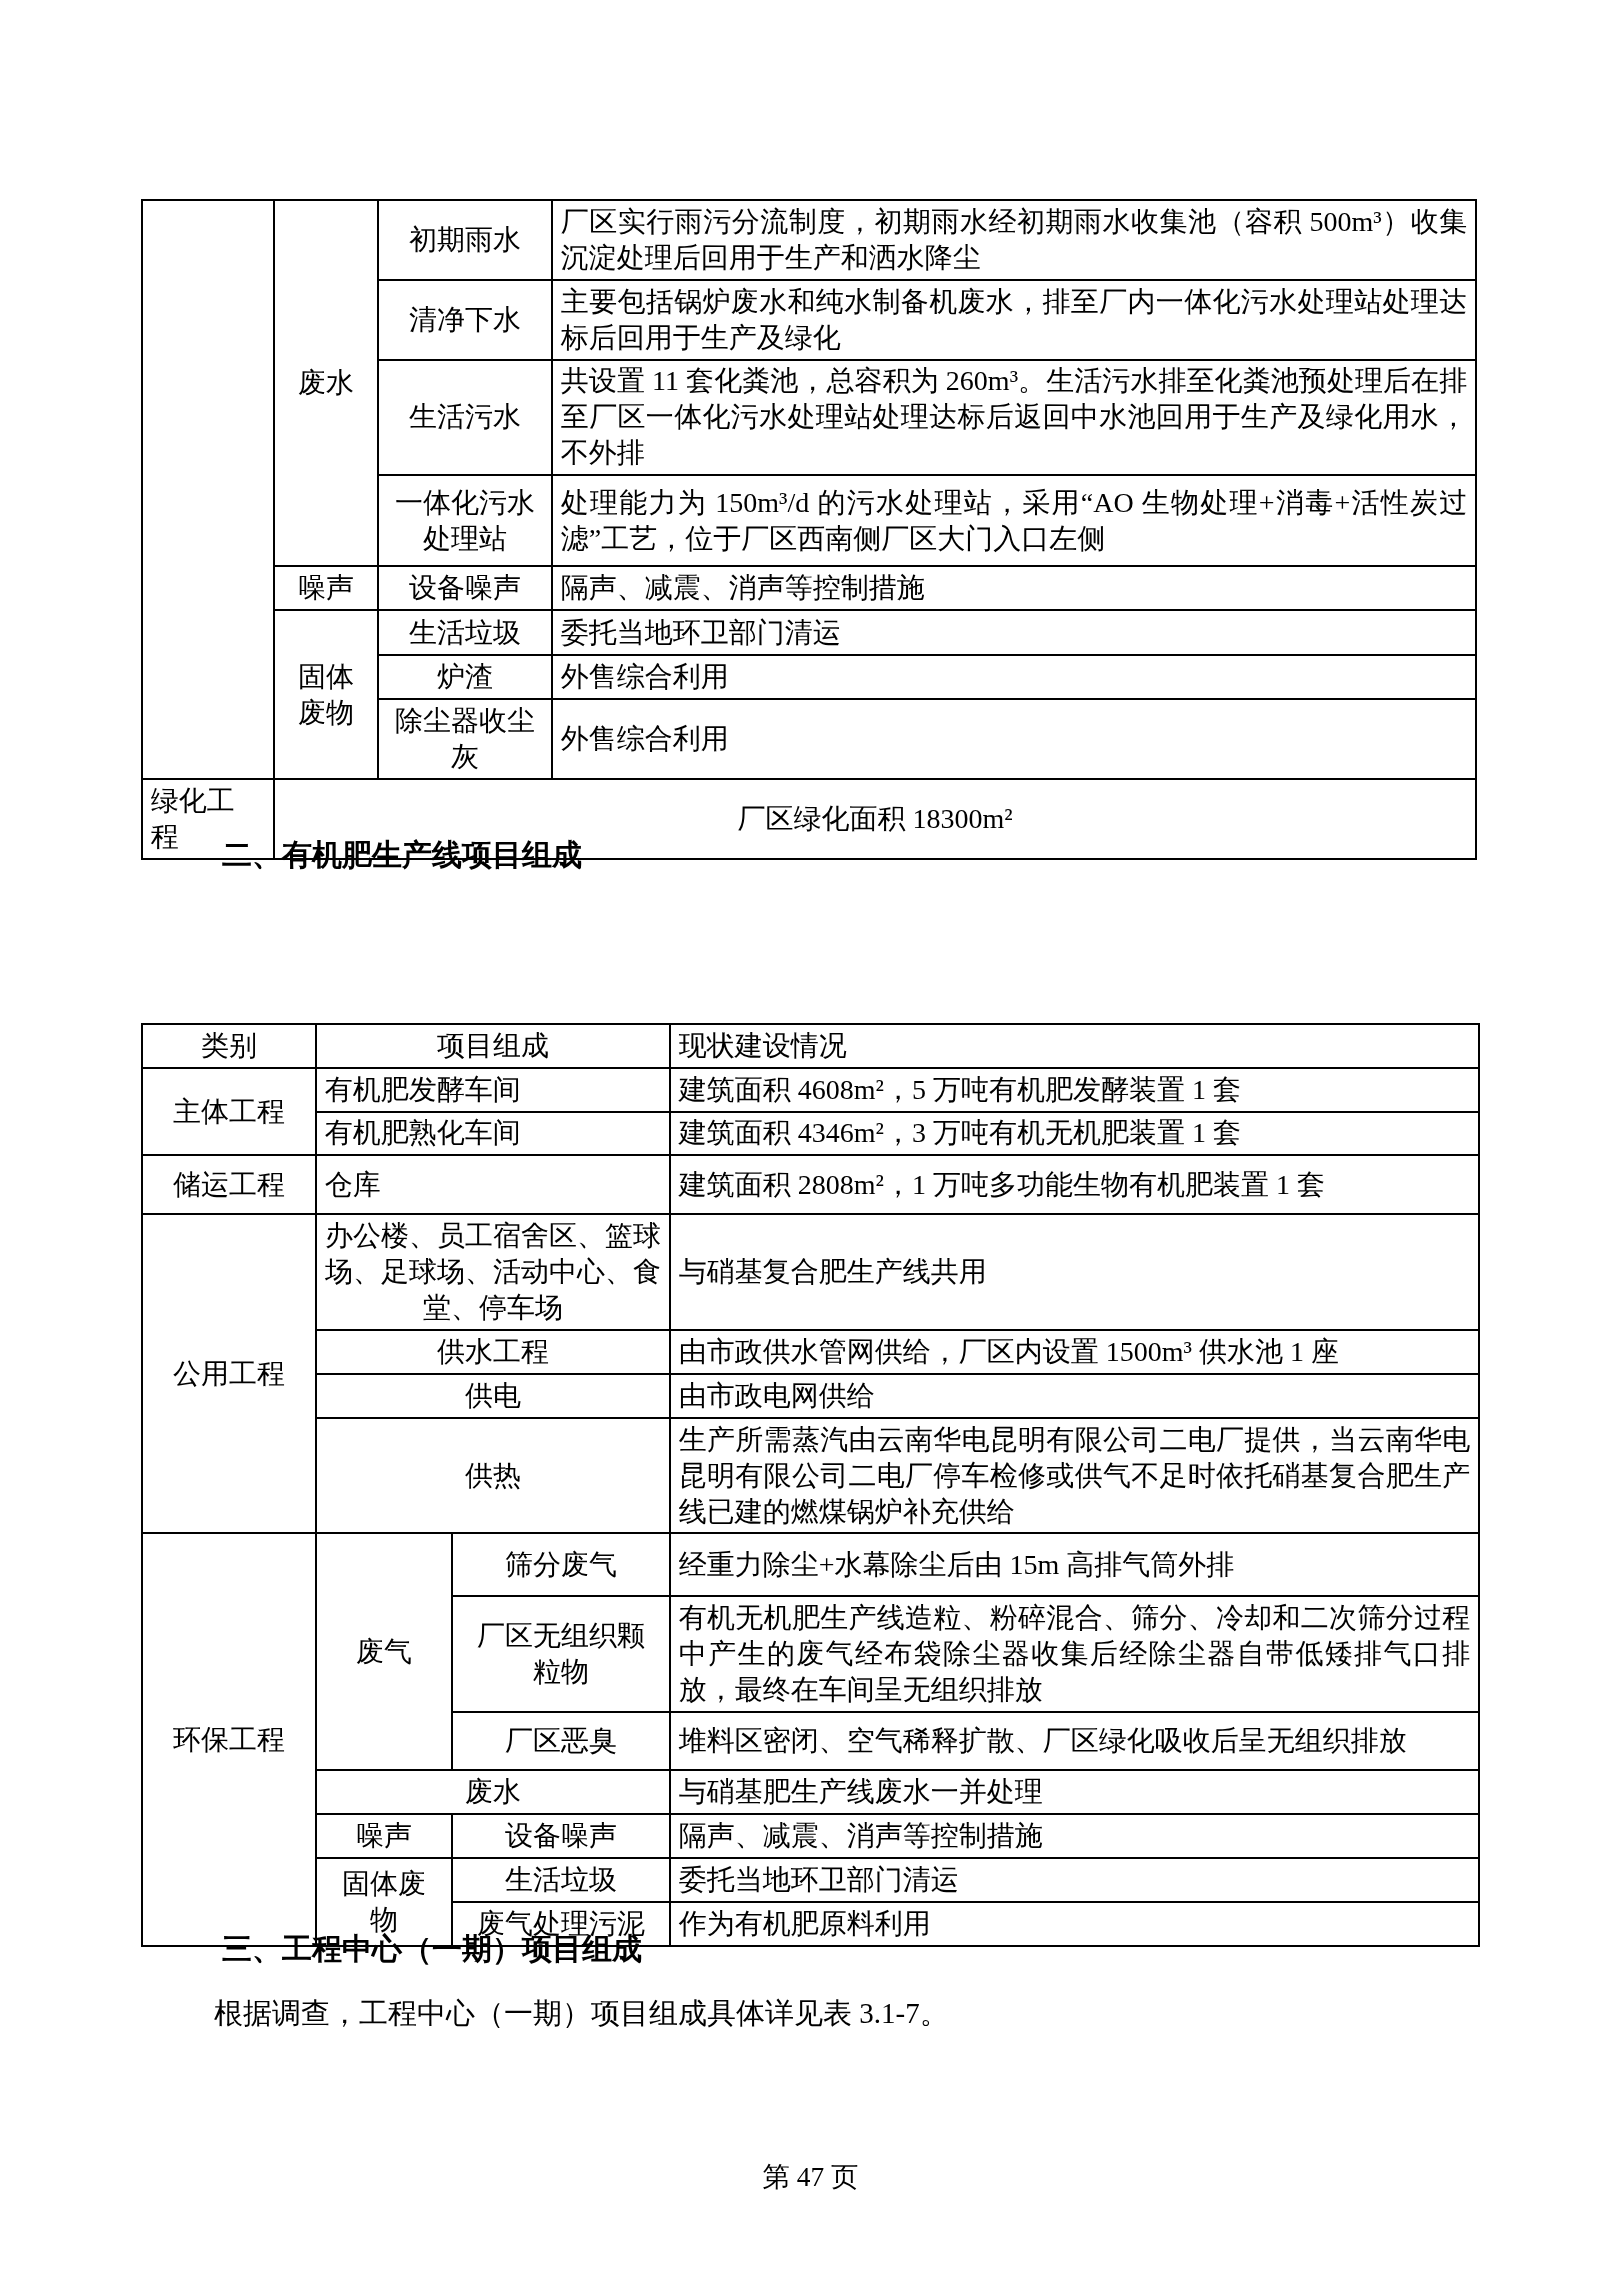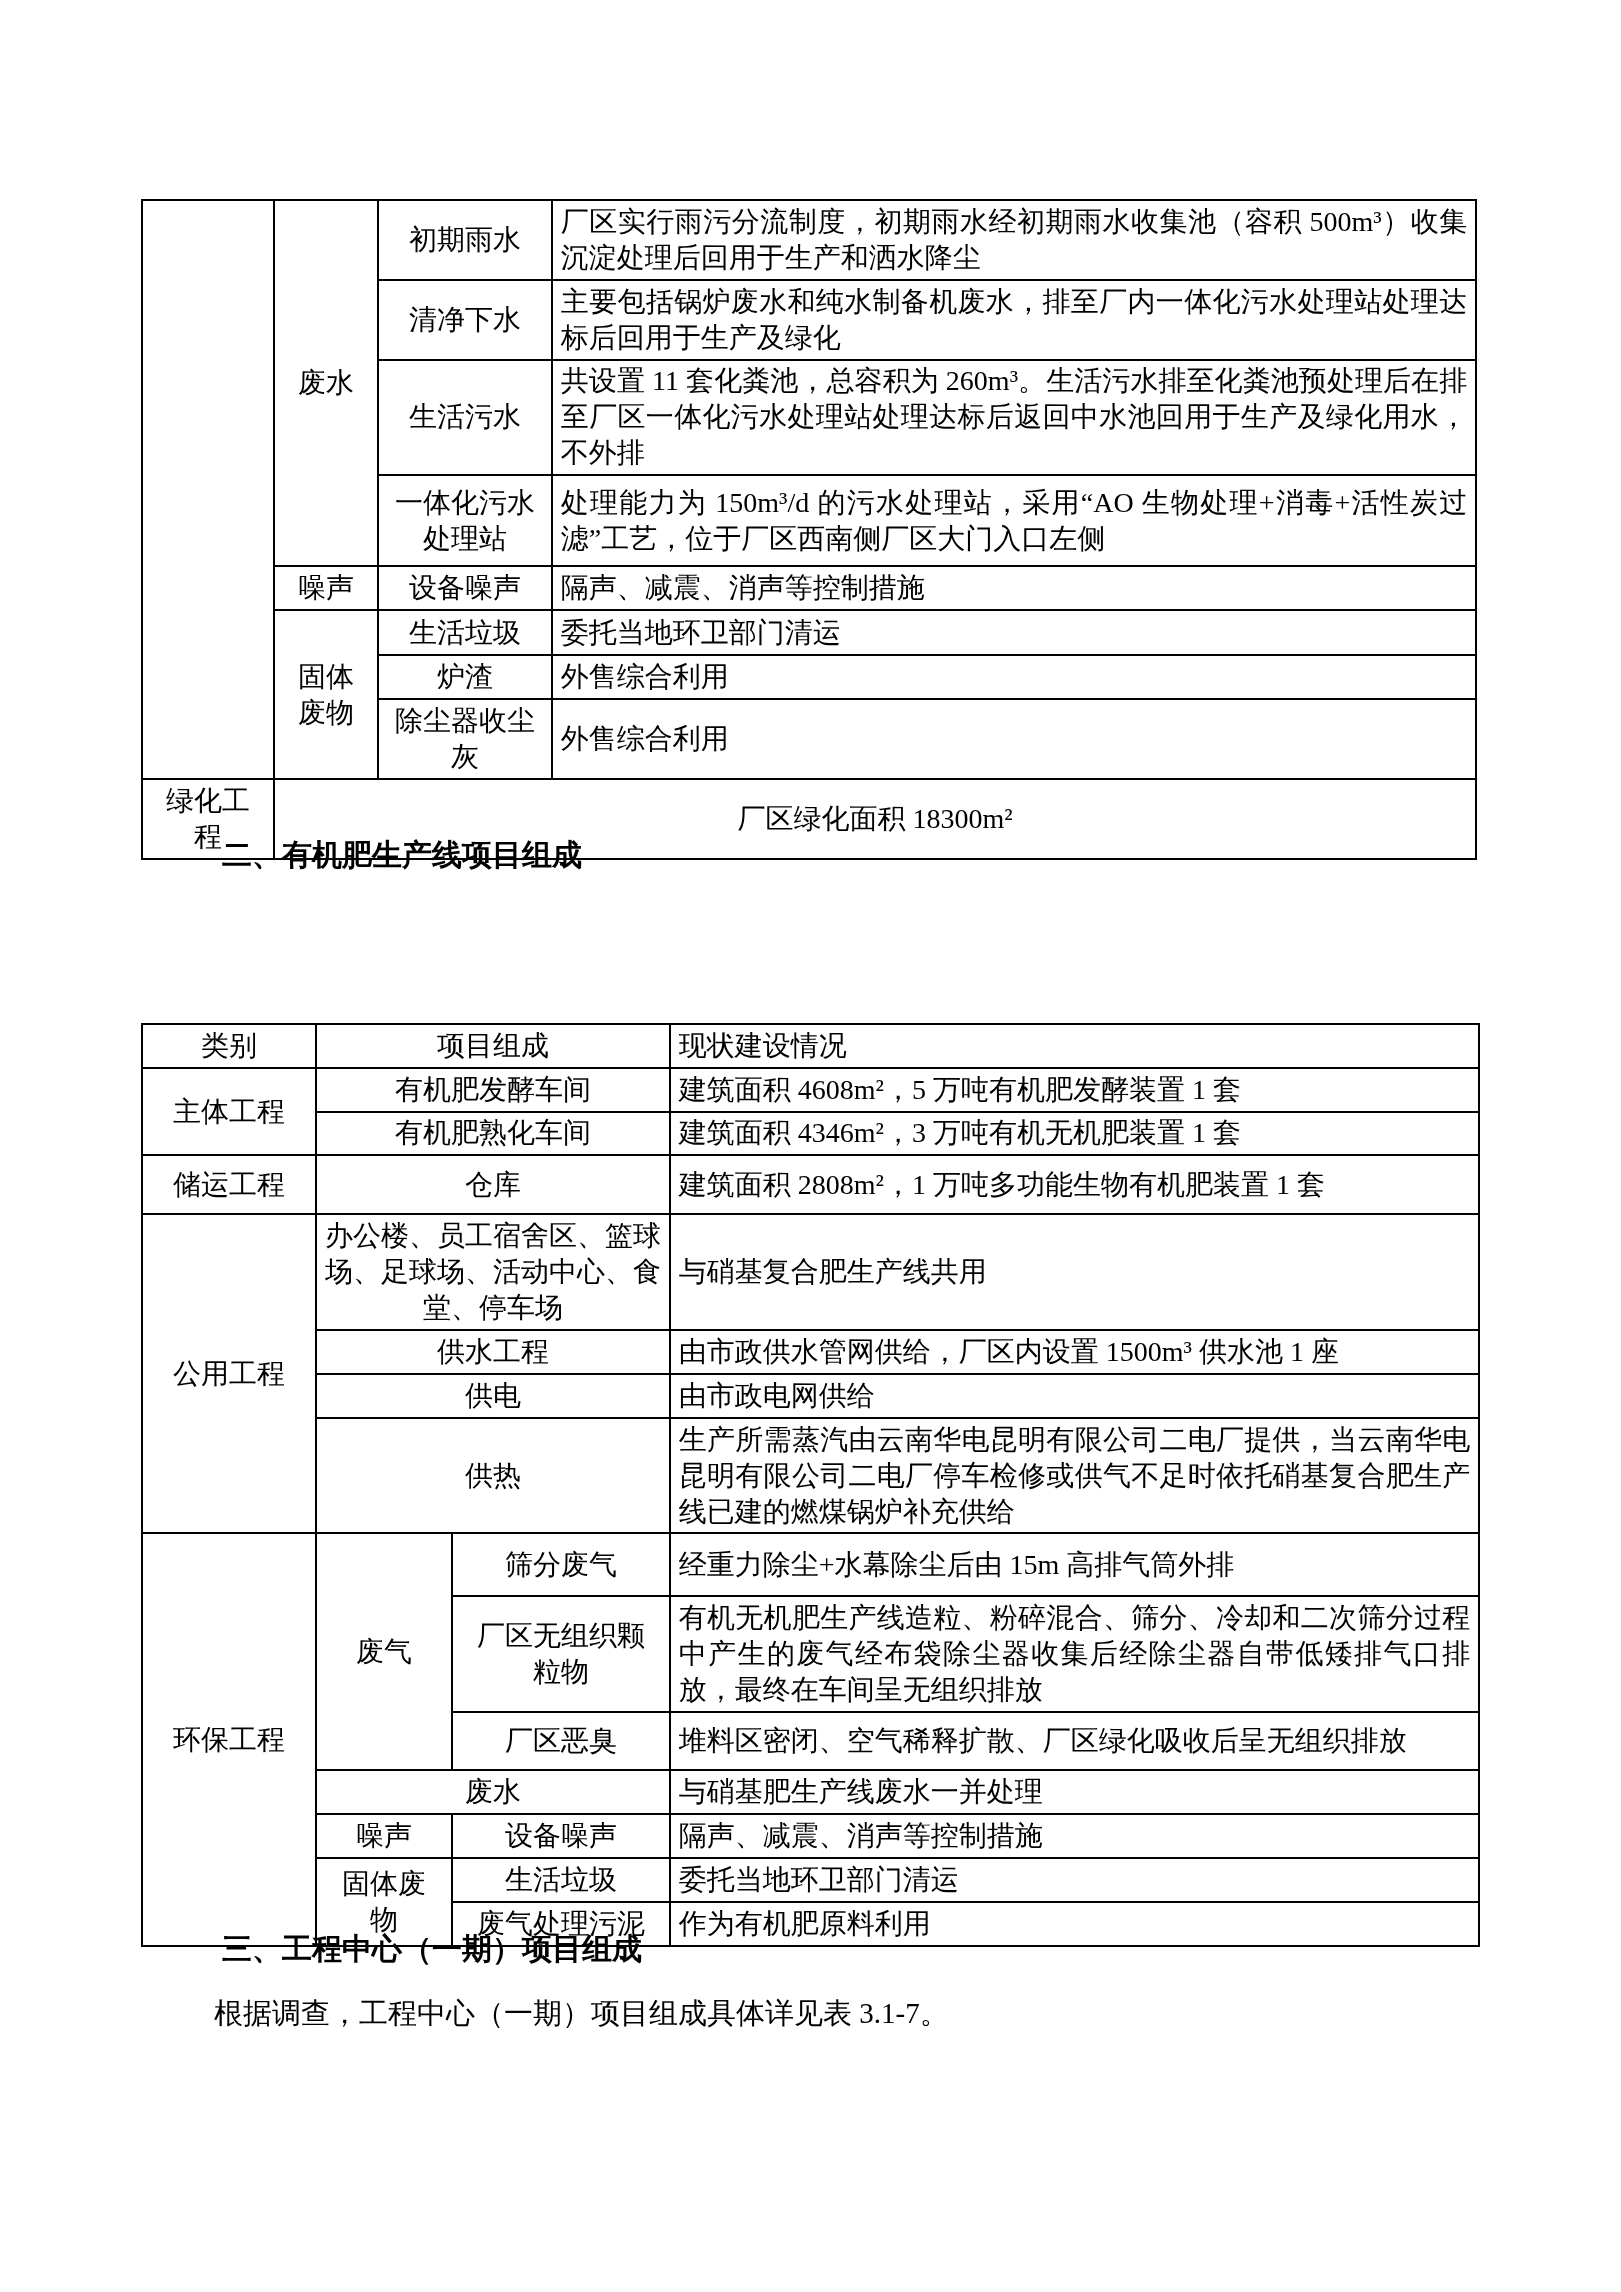--- a/index.html
+++ b/index.html
@@ -2,21 +2,21 @@
 <html><head>
 <meta charset="utf-8">
 <style>
   html,body{margin:0;padding:0;}
   .page{position:relative;width:1621px;height:2293px;background:#ffffff;color:#000;
         font-family:"Liberation Serif","DejaVu Serif",serif;overflow:hidden;}
   table.t{position:absolute;border-collapse:collapse;table-layout:fixed;border:2.9px solid #000;}
   .t td{border:2px solid #000;font-size:28px;line-height:36px;vertical-align:middle;
         padding:2.9px 7.8px;word-break:break-all;}
   .c{text-align:center;}
-  .ll{text-align:center;padding-left:13.7px;}
+  .ll{text-align:left;padding-left:13.7px;}
   .d{text-align:justify;padding:2.9px 11.8px 2.9px 14.7px;}
   .pre{white-space:pre-line;}
   .h2{position:absolute;left:222px;font-size:30px;font-weight:bold;line-height:39px;}
   .para{position:absolute;left:214px;font-size:29px;line-height:39px;}
   .caption{position:absolute;left:0;width:1621px;text-align:center;font-size:30px;
            font-weight:bold;line-height:39px;}
   .footer{position:absolute;left:0;width:1621px;text-align:center;font-size:27.4px;line-height:39px;}
 </style>
 </head>
 <body>
@@ -157,15 +157,16 @@
       <tr style="height:43px">
         <td class="c">废气处理污泥</td>
         <td class="d">作为有机肥原料利用</td>
       </tr>
     </tbody>
   </table>
 
   <div class="h2" style="top:1929px;">三、工程中心（一期）项目组成</div>
   <div class="para" style="top:1994px;">根据调查，工程中心（一期）项目组成具体详见表 3.1-7。</div>
 
+  <div class="footer" style="top:2158px;">第 47 页</div>
 
 </div>
 
 
 </body></html>

